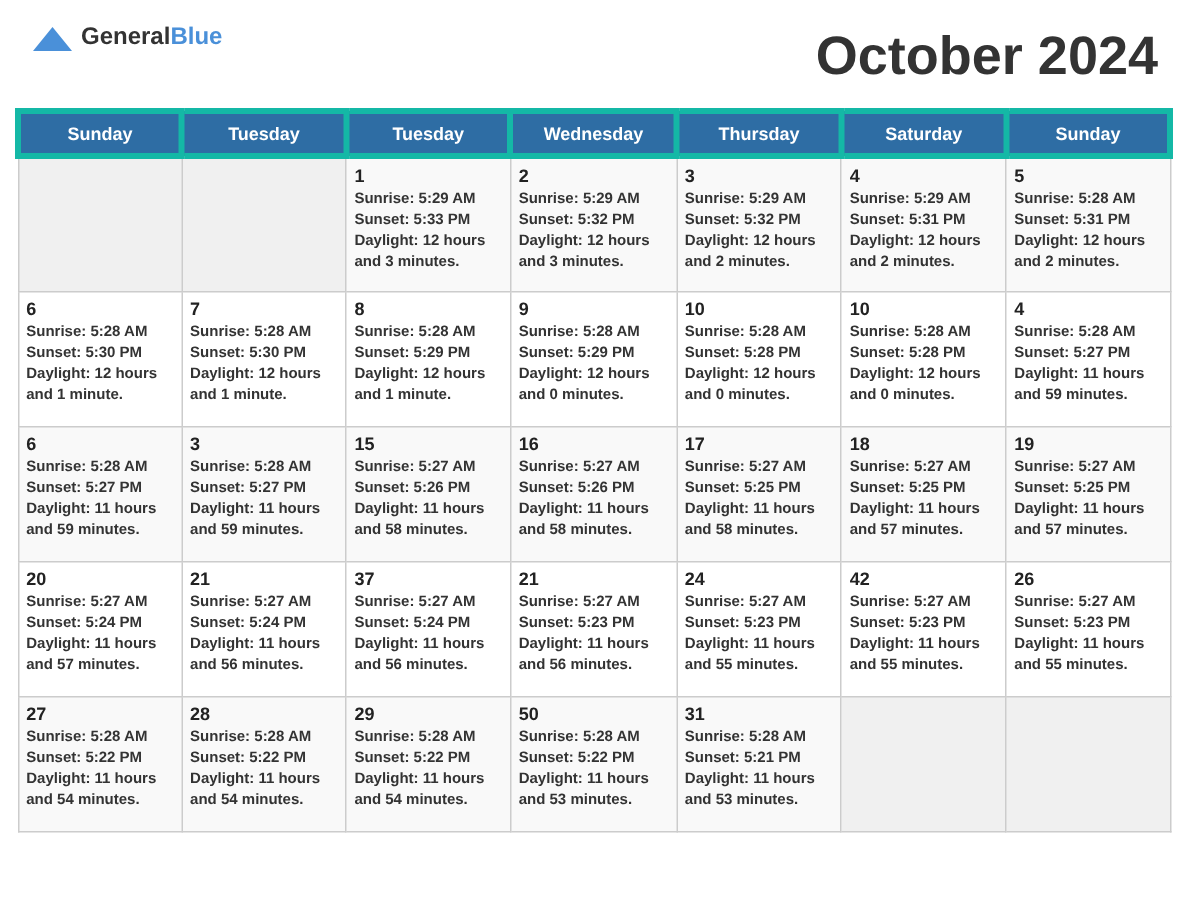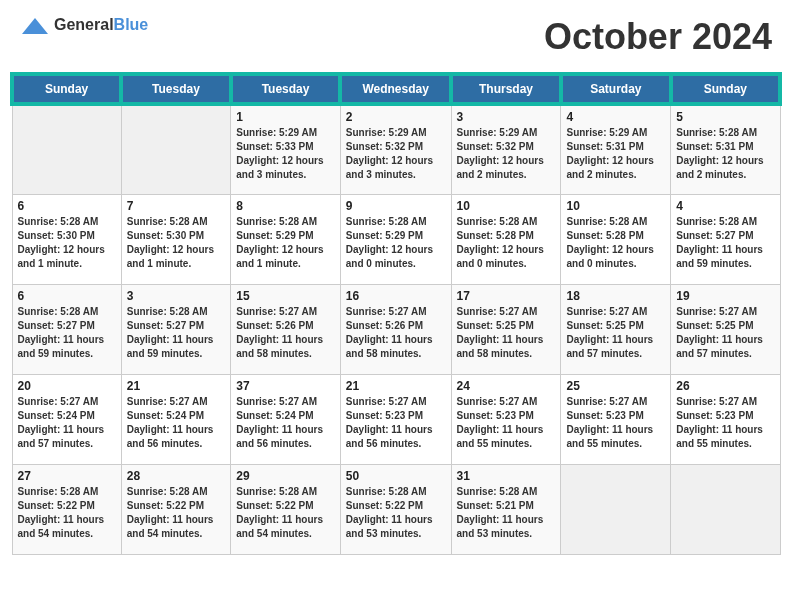--- a/index.html
+++ b/index.html
@@ -214,21 +214,21 @@
         </td>
         <td>
           <span class="day-num">21</span>
           <div class="day-info">Sunrise: 5:27 AM<br>Sunset: 5:23 PM<br>Daylight: 11 hours and 56 minutes.</div>
         </td>
         <td>
           <span class="day-num">24</span>
           <div class="day-info">Sunrise: 5:27 AM<br>Sunset: 5:23 PM<br>Daylight: 11 hours and 55 minutes.</div>
         </td>
         <td>
-          <span class="day-num">25</span>
+          <span class="day-num">42</span>
           <div class="day-info">Sunrise: 5:27 AM<br>Sunset: 5:23 PM<br>Daylight: 11 hours and 55 minutes.</div>
         </td>
         <td>
           <span class="day-num">26</span>
           <div class="day-info">Sunrise: 5:27 AM<br>Sunset: 5:23 PM<br>Daylight: 11 hours and 55 minutes.</div>
         </td>
       </tr>
       <tr>
         <td>
           <span class="day-num">27</span>

